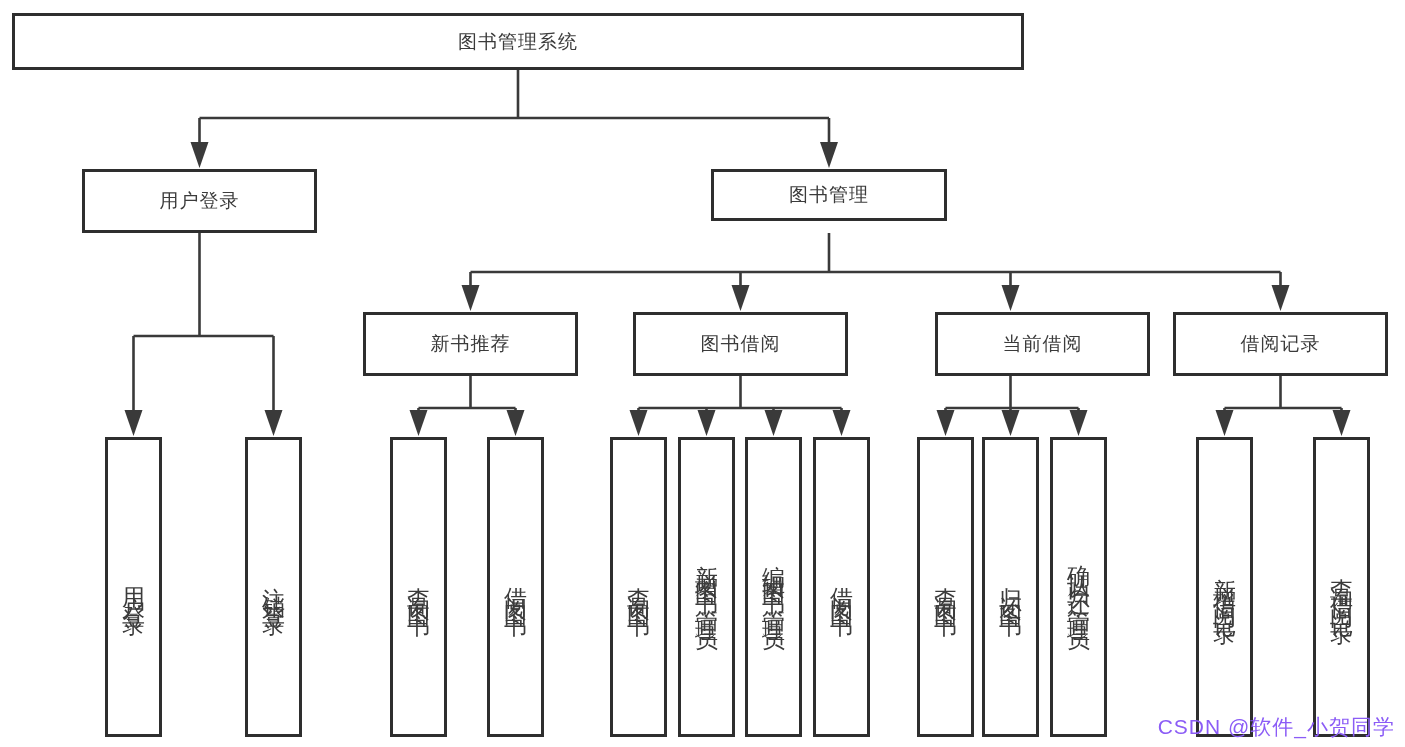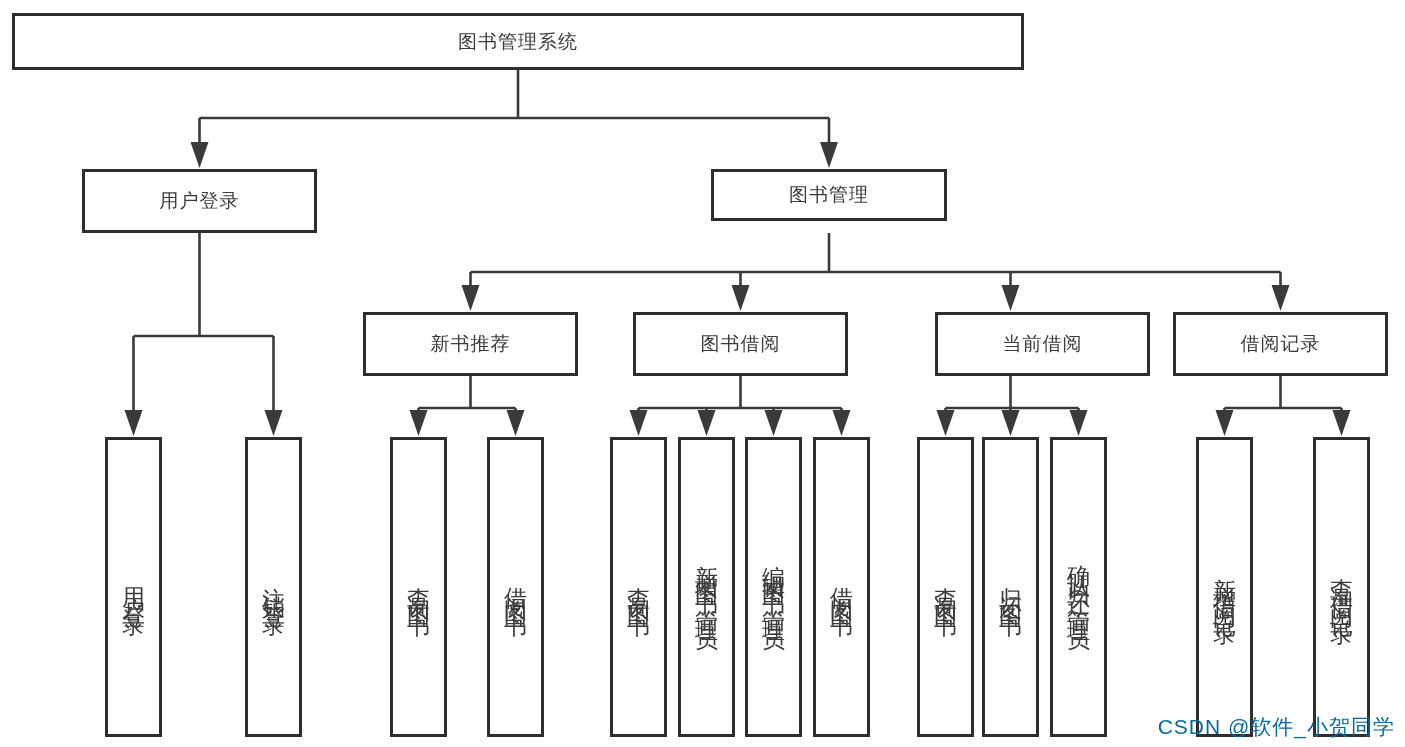--- a/index.html
+++ b/index.html
@@ -61,21 +61,21 @@
     letter-spacing: 9px;
     line-height: 1;
     z-index: 2;
   }
 
   .watermark {
     position: absolute;
     right: 10px;
     bottom: 6px;
     font-size: 21px;
-    color: #0369a1;
+    color: #8b5cf6;
     letter-spacing: 1px;
     z-index: 5;
     white-space: nowrap;
   }
 </style>
 </head>
 <body>
 
 <div class="stage">
 

